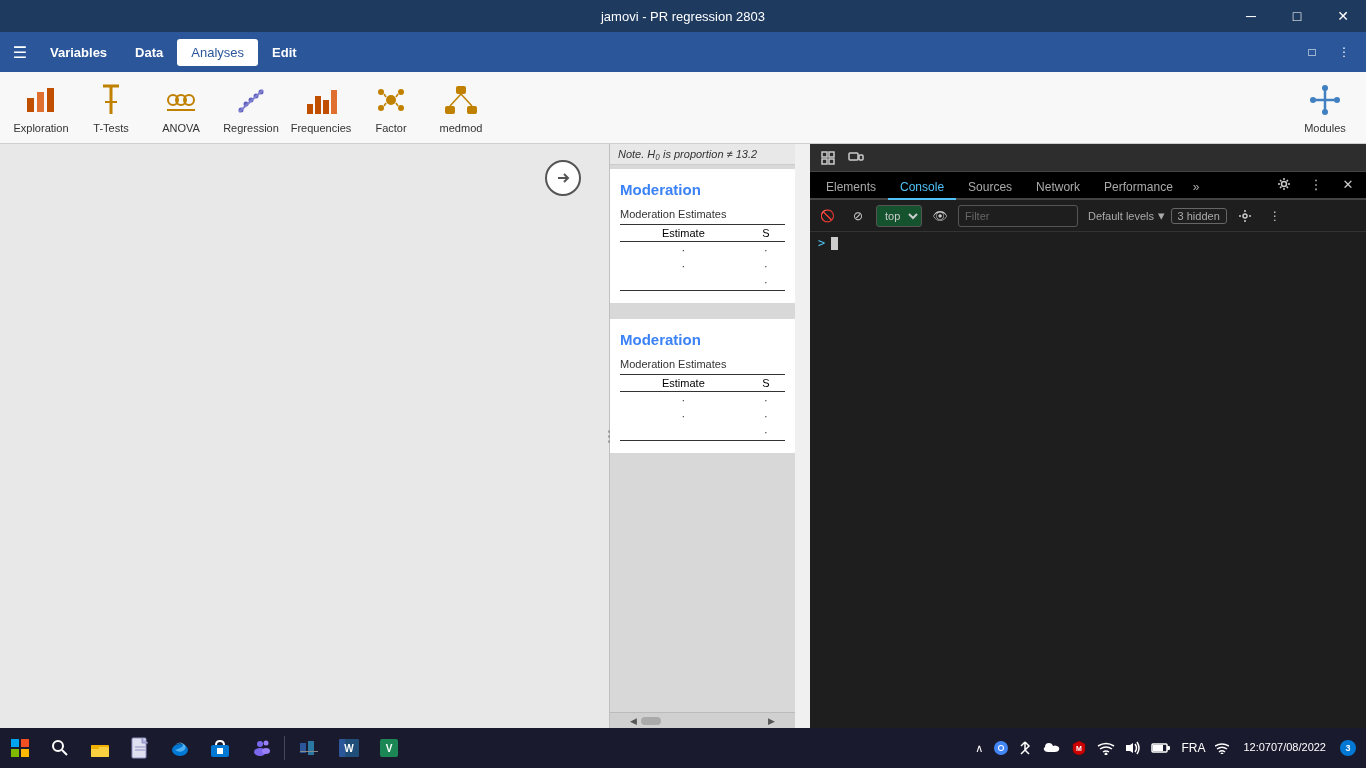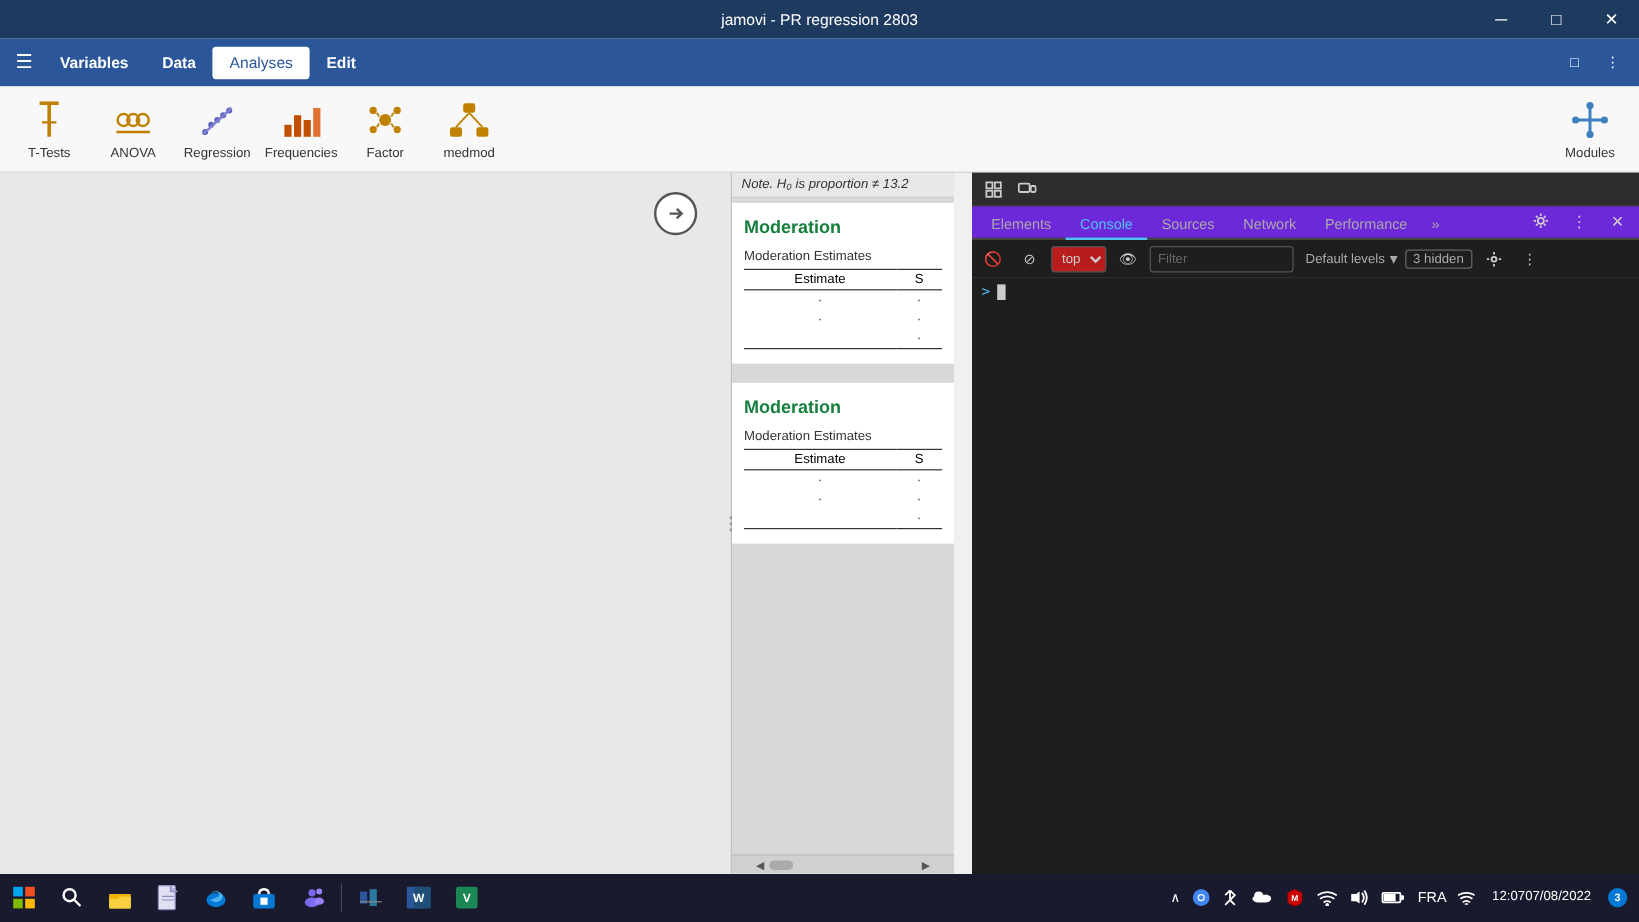--- a/index.html
+++ b/index.html
@@ -194,21 +194,21 @@
       color: #333;
       font-style: italic;
       border-bottom: 1px solid #ccc;
     }
     .result-block {
       background: white;
       margin: 4px 0;
       padding: 12px 10px;
     }
     .result-title {
-      color: #15803d;
+      color: #3b82f6;
       font-size: 15px;
       font-weight: bold;
       margin-bottom: 10px;
     }
     .result-subtitle {
       font-size: 11px;
       color: #333;
       margin-bottom: 4px;
     }
     .result-table {
@@ -279,21 +279,21 @@
       height: 28px;
       display: flex;
       align-items: center;
       justify-content: center;
       color: #ccc;
       cursor: pointer;
       font-size: 13px;
     }
     .devtools-tabs {
       height: 28px;
-      background: #6d28d9;
+      background: #000000;
       display: flex;
       align-items: flex-end;
       border-bottom: 2px solid #444;
       gap: 0;
       padding: 0 4px;
     }
     .devtools-tab {
       padding: 4px 12px;
       font-size: 12px;
       color: #aaa;
@@ -325,21 +325,21 @@
       height: 24px;
       display: flex;
       align-items: center;
       justify-content: center;
       color: #ccc;
       cursor: pointer;
       border-radius: 3px;
       font-size: 12px;
     }
     .devtools-select {
-      background: #b91c1c;
+      background: #14532d;
       border: 1px solid #555;
       color: #ccc;
       font-size: 11px;
       padding: 2px 4px;
       border-radius: 3px;
       height: 22px;
     }
     .devtools-filter {
       background: #1e1e1e;
       border: 1px solid #555;
@@ -483,20 +483,30 @@
   <div class="menu-item active">Analyses</div>
   <div class="menu-item">Edit</div>
   <div class="menu-bar-right">
     <div class="menu-bar-icon-btn">□</div>
     <div class="menu-bar-icon-btn">⋮</div>
   </div>
 </div>
 
 <div class="toolbar">
 
+  <div class="toolbar-item">
+    <div class="toolbar-item-icon icon-exploration">
+      <svg width="36" height="36" viewBox="0 0 36 36">
+        <rect x="4" y="16" width="7" height="14" fill="#c05000"></rect>
+        <rect x="14" y="10" width="7" height="20" fill="#e07030"></rect>
+        <rect x="24" y="6" width="7" height="24" fill="#c05000"></rect>
+      </svg>
+    </div>
+    <span class="toolbar-item-label">Exploration</span>
+  </div>
 
   <div class="toolbar-item">
     <div class="toolbar-item-icon icon-ttests">
       <svg width="36" height="36" viewBox="0 0 36 36">
         <line x1="18" y1="4" x2="18" y2="32" stroke="#c08000" stroke-width="3"></line>
         <line x1="10" y1="4" x2="26" y2="4" stroke="#c08000" stroke-width="3"></line>
         <line x1="12" y1="20" x2="24" y2="20" stroke="#c08000" stroke-width="2"></line>
       </svg>
     </div>
     <span class="toolbar-item-label">T-Tests</span>

